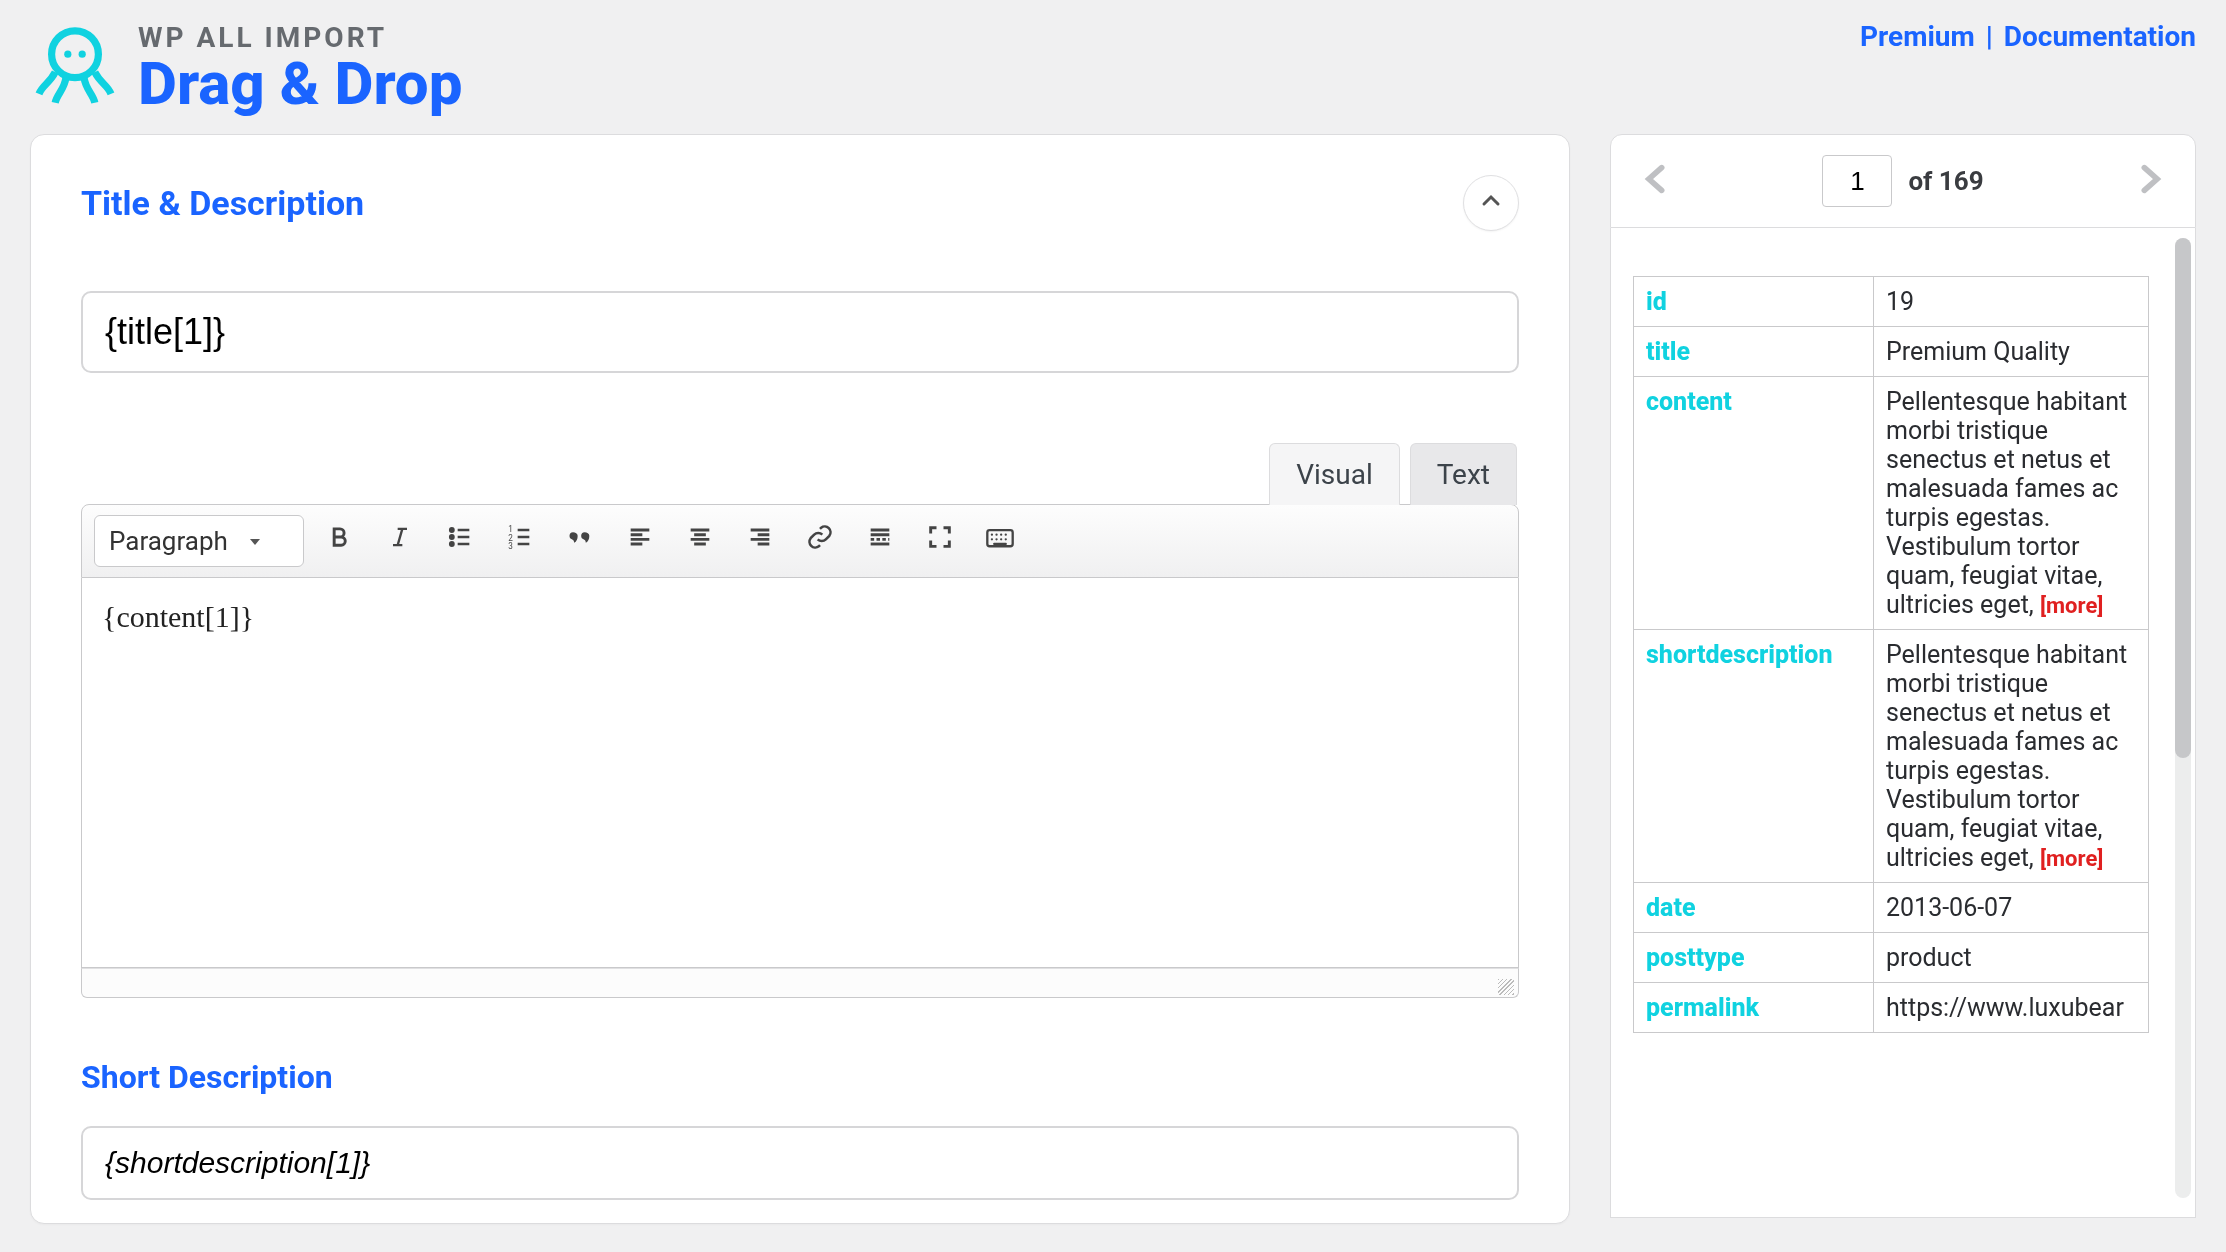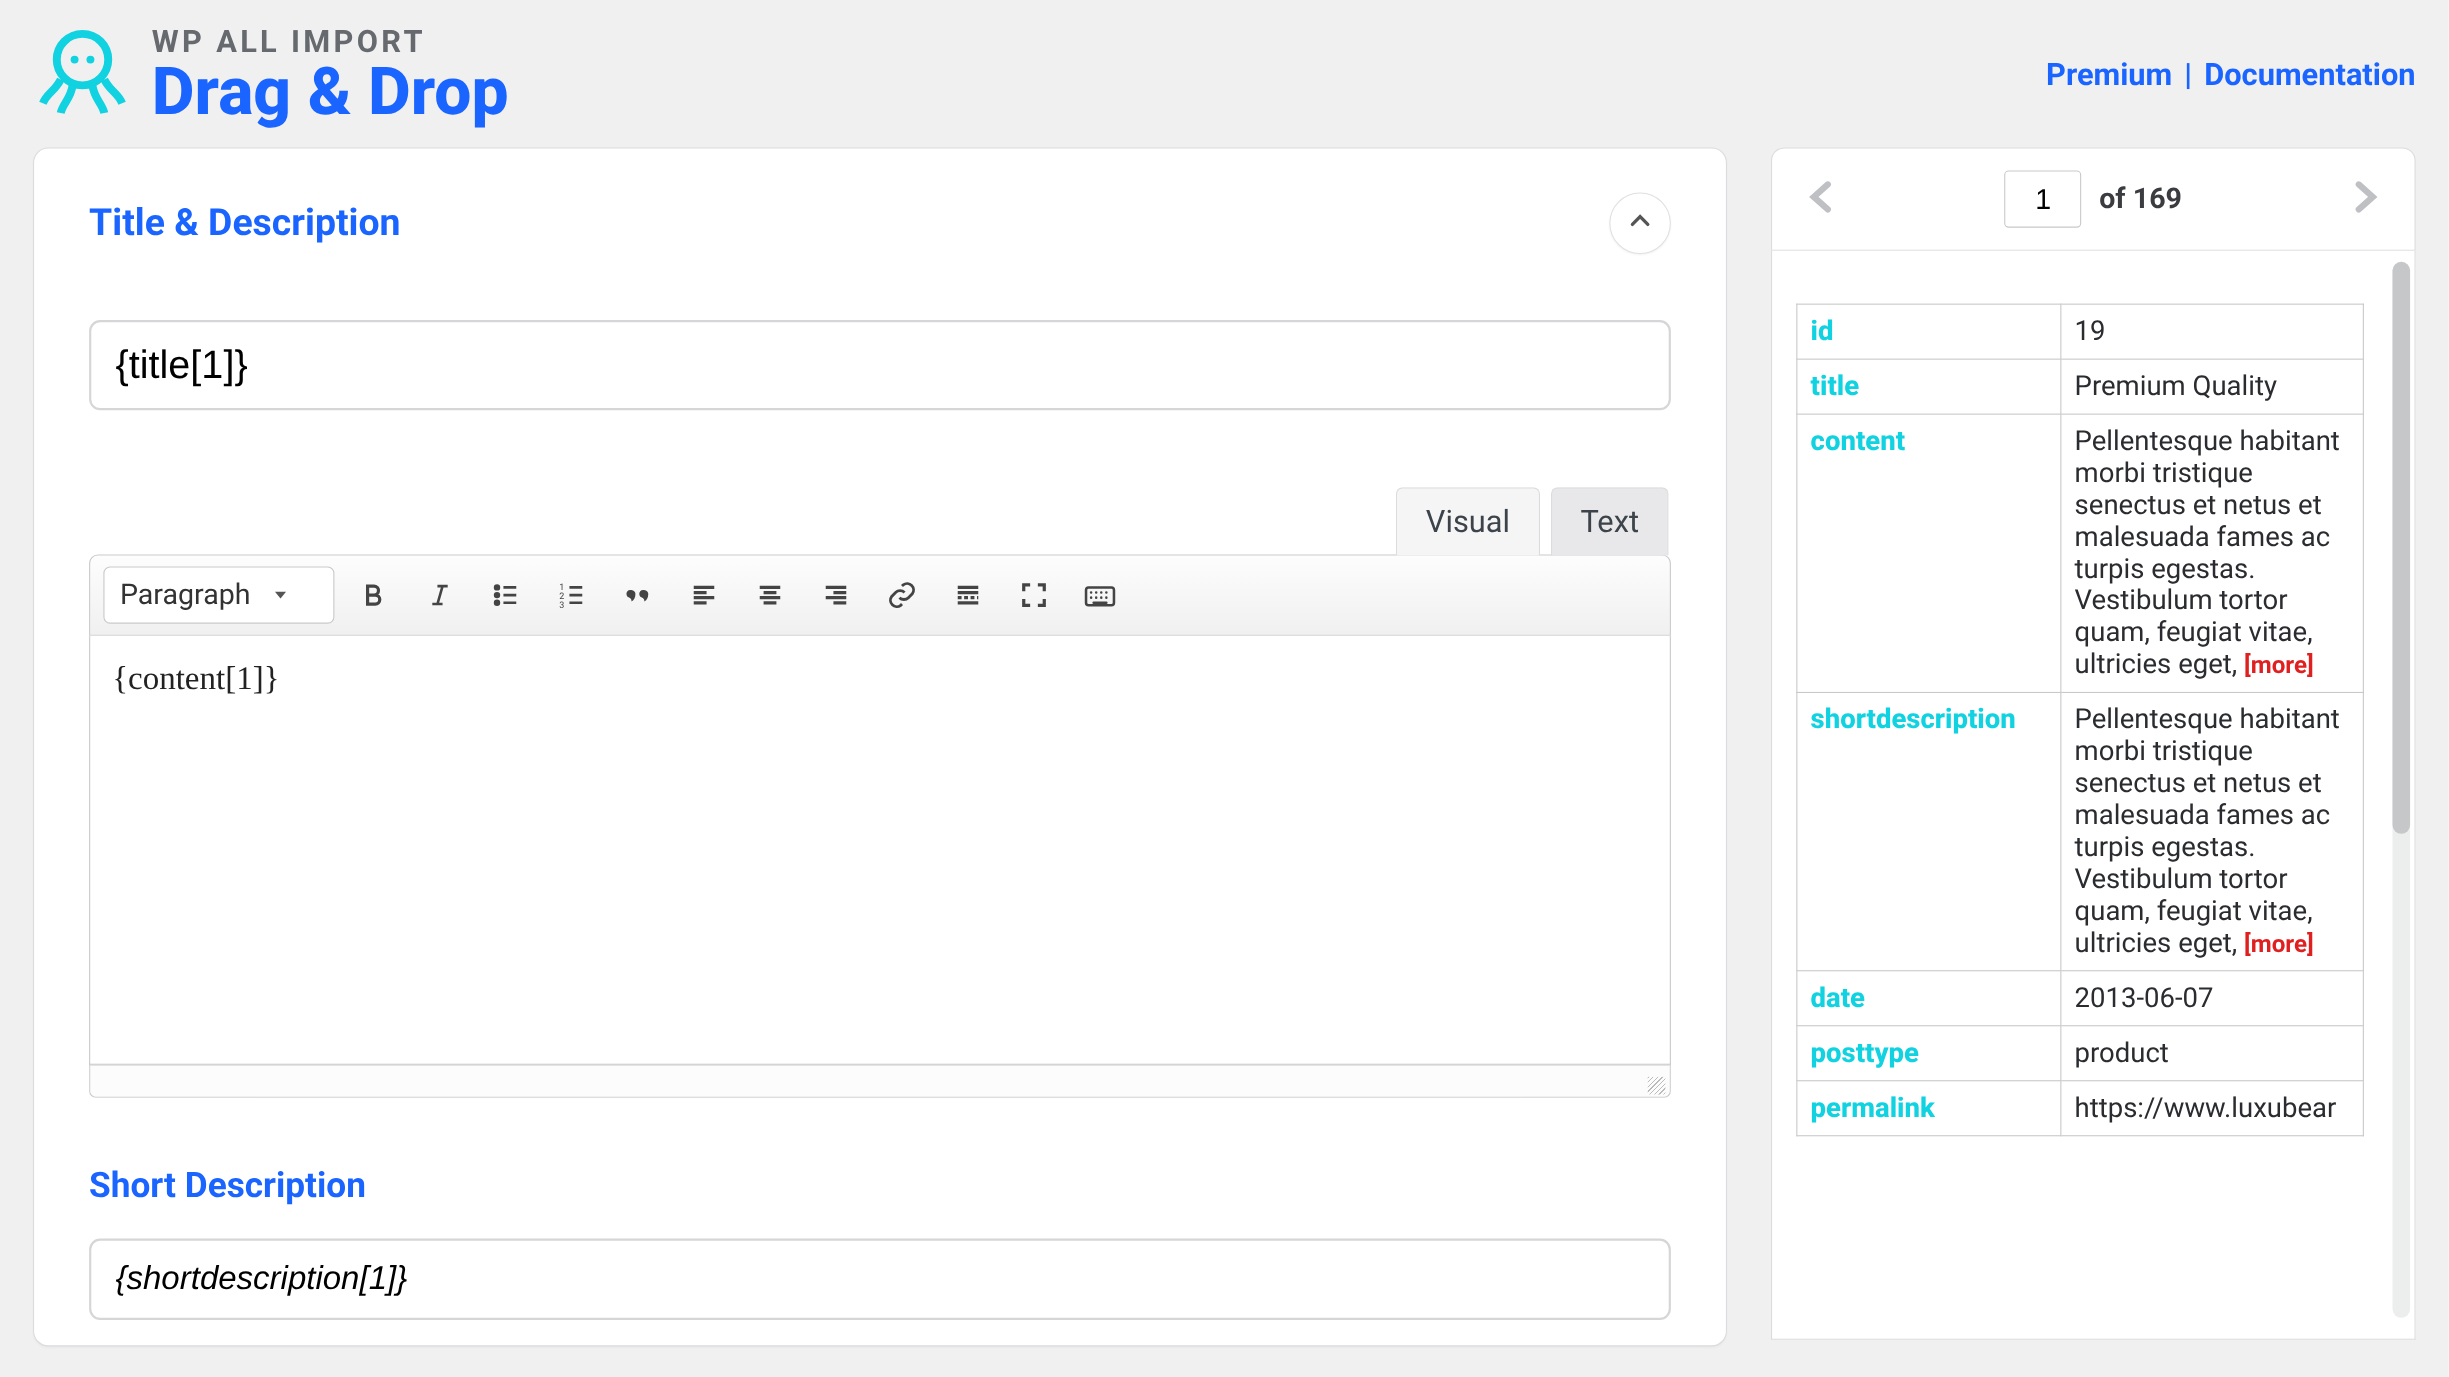--- a/index.html
+++ b/index.html
@@ -6,21 +6,21 @@
   body {
     font-family: -apple-system, BlinkMacSystemFont, "Segoe UI", Roboto, Helvetica, Arial, sans-serif;
     background: #f0f0f1;
     width: 2226px;
     height: 1252px;
     overflow: hidden;
   }
   .header {
     display: flex;
     justify-content: space-between;
-    align-items: center;
+    align-items: flex-start;
     padding: 20px 30px 20px 30px;
   }
   .logo-wrap {
     display: flex;
     align-items: center;
     gap: 18px;
   }
   .logo-text { display: flex; flex-direction: column; }
   .logo-sub {
     color: #666a6f;
@@ -101,21 +101,21 @@
   }
   .editor-tab.active {
     background: #f5f5f6;
   }
   .toolbar {
     border: 1px solid #c9c9cb;
     background: linear-gradient(#fdfdfd,#f0f0f1);
     border-radius: 8px 8px 0 0;
     padding: 10px 12px;
     display: flex;
-    align-items: flex-end;
+    align-items: flex-start;
     gap: 12px;
     margin-top: -1px;
   }
   .format-select {
     border: 1px solid #c9c9cb;
     border-radius: 6px;
     padding: 10px 40px 10px 14px;
     font-size: 26px;
     background: #fff;
     position: relative;

